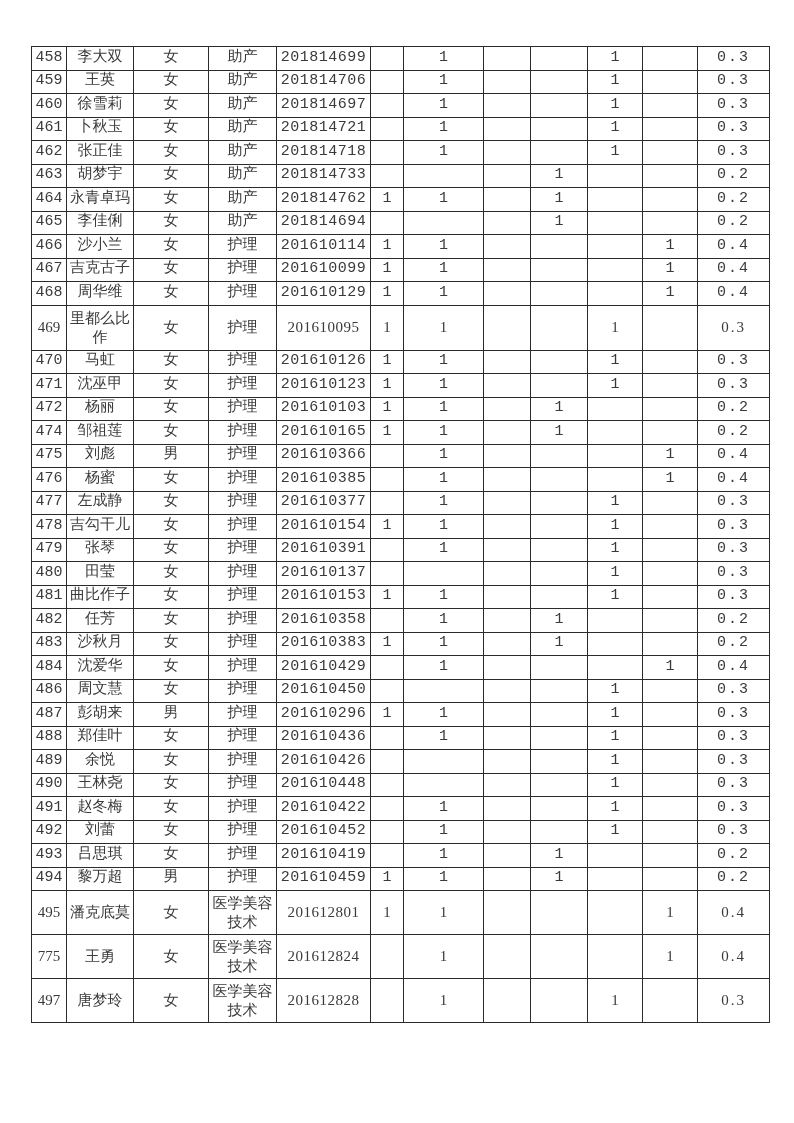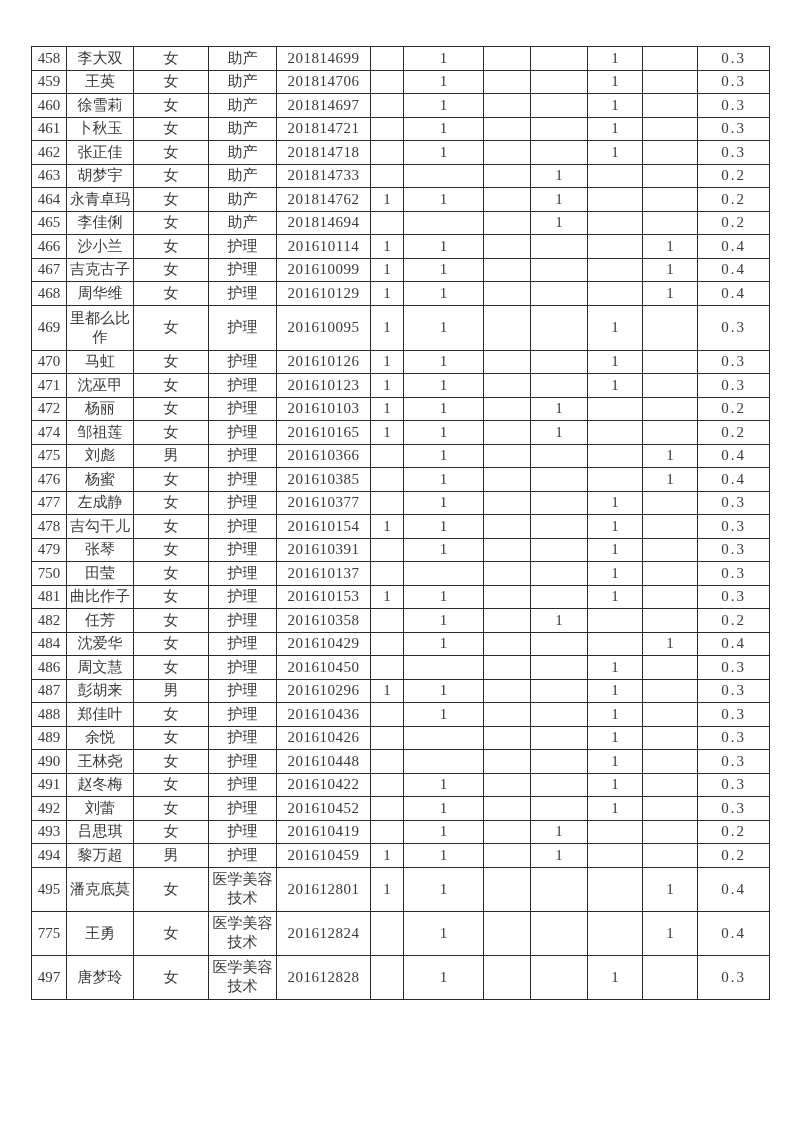--- a/index.html
+++ b/index.html
@@ -28,21 +28,21 @@
     border: 1px solid #2b2b2b;
     padding: 0 1px;
     text-align: center;
     vertical-align: middle;
     font-size: 15px;
     line-height: 1.25;
     color: #3a3a3a;
     overflow: hidden;
     word-break: break-all;
   }
-  tr.row-normal { height: 23.5px; }
+  tr.row-normal { height: 23.5px; font-family: Liberation Mono, monospace; }
   tr.row-tall   { height: 45px; }
   tr.row-xtall  { height: 44px; margin-left: 48px; }
   td.score { letter-spacing: 2px; }
   td.id-cell { letter-spacing: 0.5px; }
   
   col.c-no     { width: 35px; }
   col.c-name   { width: 67px; }
   col.c-gender { width: 75px; }
   col.c-major  { width: 68px; }
   col.c-id     { width: 94px; }
@@ -362,21 +362,21 @@
           <td class="id-cell">201610391</td>
           <td></td>
           <td>1</td>
           <td></td>
           <td></td>
           <td>1</td>
           <td></td>
           <td class="score">0.3</td>
         </tr>
         <tr class="row-normal">
-          <td>750</td>
+          <td>480</td>
           <td>田莹</td>
           <td>女</td>
           <td>护理</td>
           <td class="id-cell">201610137</td>
           <td></td>
           <td></td>
           <td></td>
           <td></td>
           <td>1</td>
           <td></td>
@@ -396,20 +396,34 @@
           <td></td>
           <td class="score">0.3</td>
         </tr>
         <tr class="row-normal">
           <td>482</td>
           <td>任芳</td>
           <td>女</td>
           <td>护理</td>
           <td class="id-cell">201610358</td>
           <td></td>
+          <td>1</td>
+          <td></td>
+          <td>1</td>
+          <td></td>
+          <td></td>
+          <td class="score">0.2</td>
+        </tr>
+        <tr class="row-normal">
+          <td>483</td>
+          <td>沙秋月</td>
+          <td>女</td>
+          <td>护理</td>
+          <td class="id-cell">201610383</td>
+          <td>1</td>
           <td>1</td>
           <td></td>
           <td>1</td>
           <td></td>
           <td></td>
           <td class="score">0.2</td>
         </tr>
         <tr class="row-normal">
           <td>484</td>
           <td>沈爱华</td>

